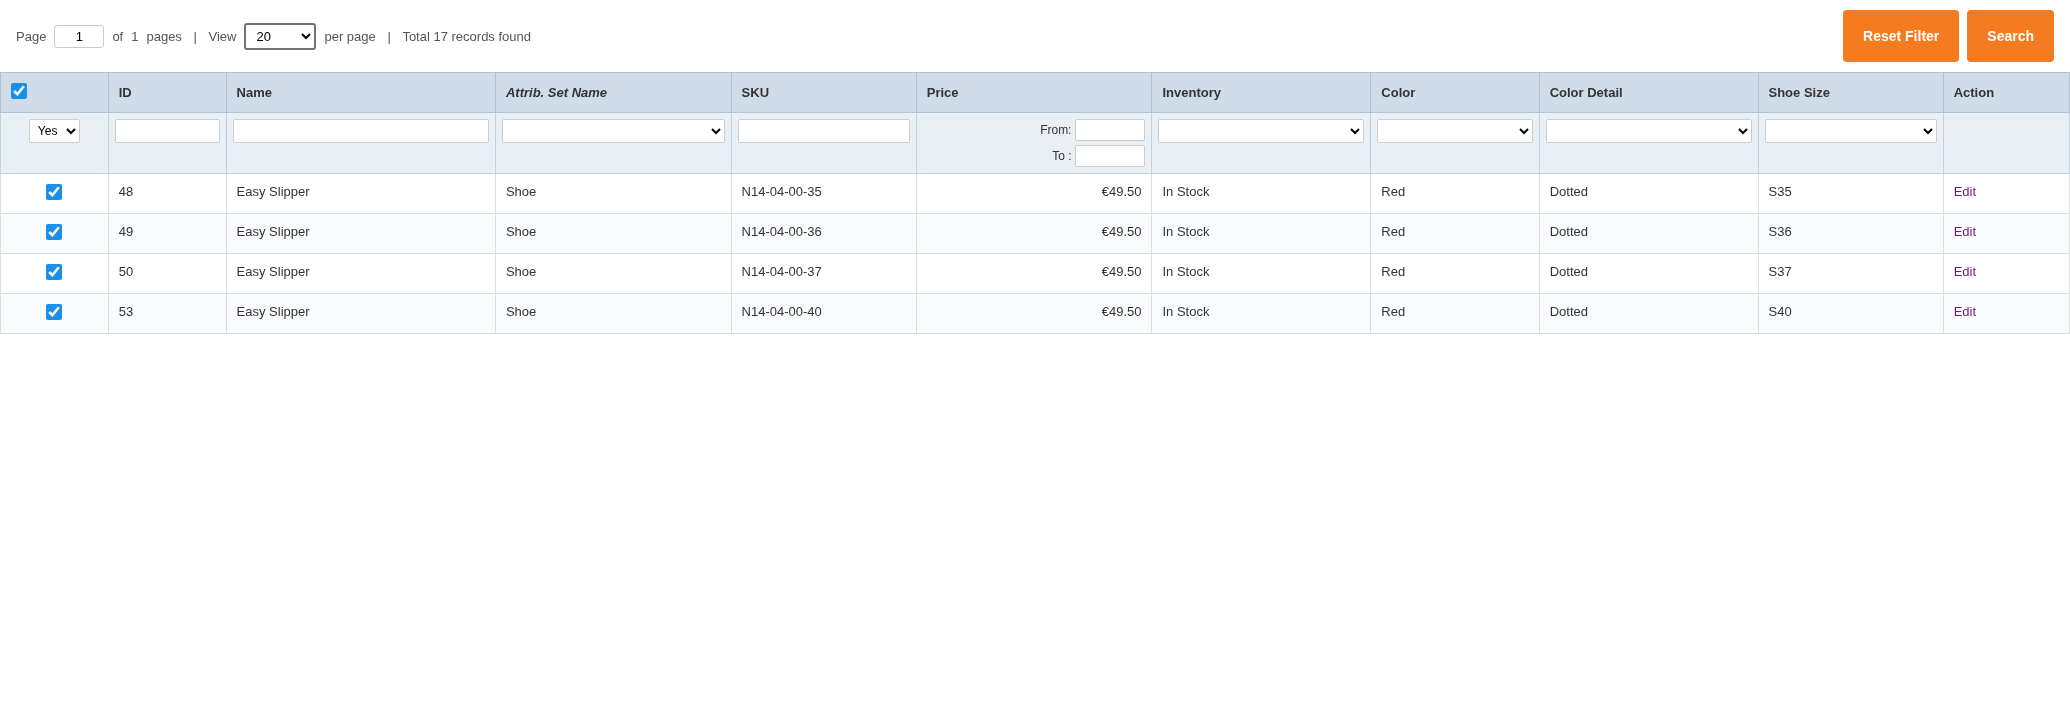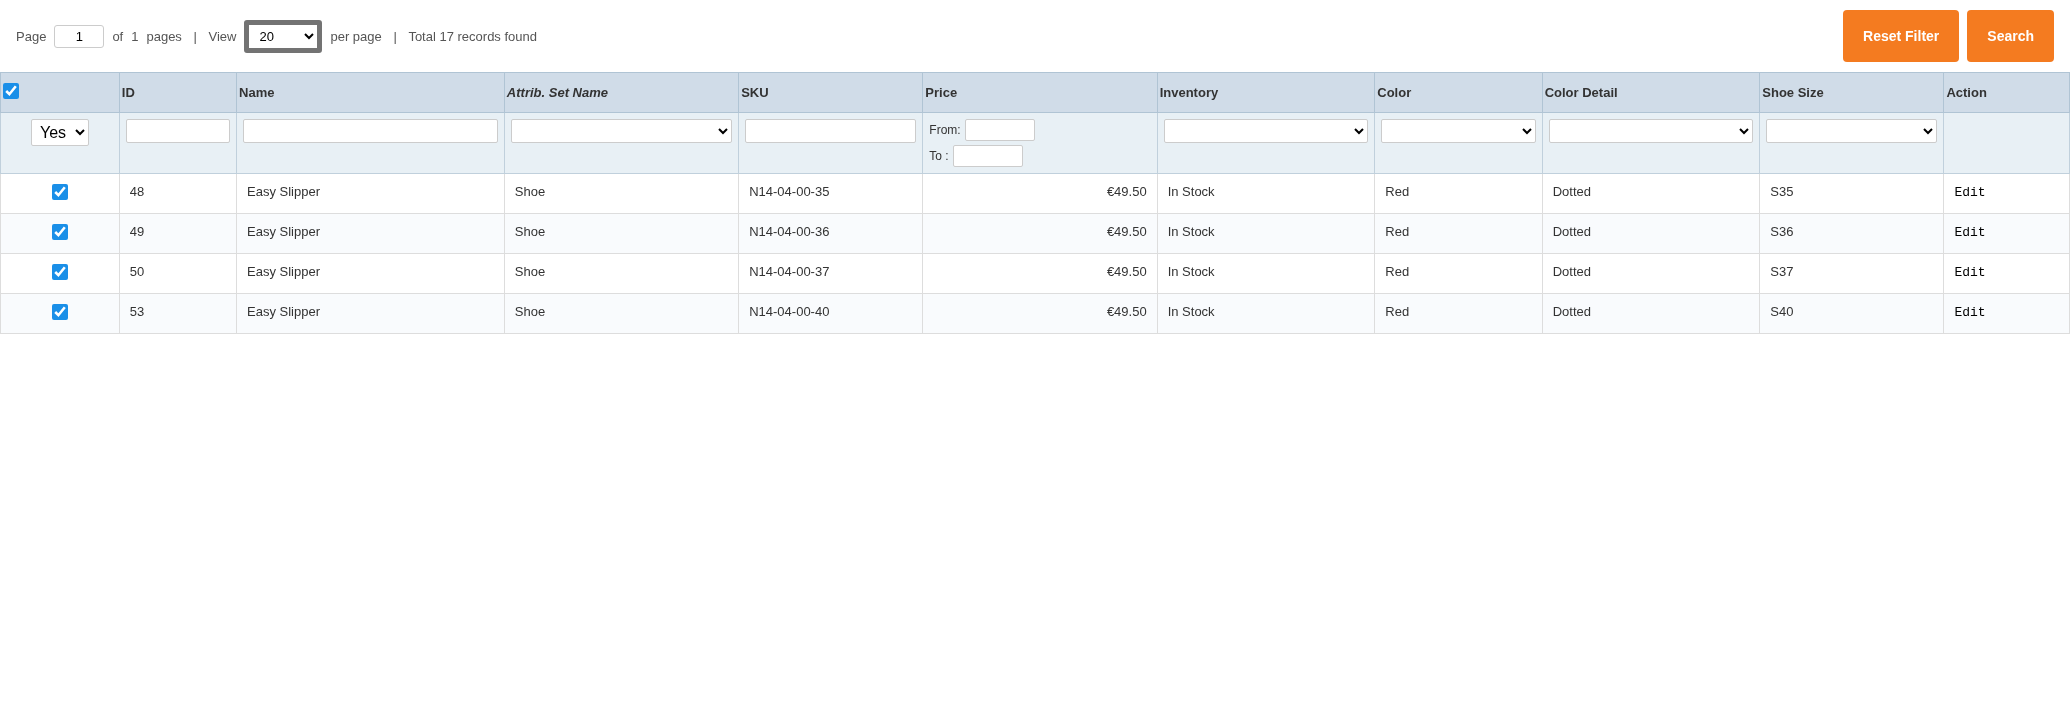--- a/index.html
+++ b/index.html
@@ -29,21 +29,21 @@
     .page-input {
       width: 50px;
       border: 1px solid #ccc;
       padding: 3px 6px;
       border-radius: 3px;
       font-size: 13px;
       text-align: center;
     }
 
     .view-select {
-      border: 5px solid #737373;
+      border: 2px solid #737373;
       padding: 3px 20px 3px 6px;
       border-radius: 3px;
       font-size: 13px;
       background: #fff;
       appearance: auto;
     }
 
     .top-bar-right {
       display: flex;
       gap: 8px;
@@ -61,21 +61,21 @@
     }
 
     table {
       width: 100%;
       border-collapse: collapse;
     }
 
     thead tr.header-row th {
       background: #d0dce8;
       border: 1px solid #b0c4d4;
-      padding: 10px 2px;
+      padding: 10px 10px;
       text-align: left;
       font-weight: bold;
       font-size: 13px;
       color: #333;
       white-space: nowrap;
     }
 
     thead tr.filter-row td {
       background: #e8f0f5;
       border: 1px solid #c0d0dc;
@@ -131,52 +131,52 @@
       border: 1px solid #ccc;
       padding: 4px 4px;
       border-radius: 2px;
       font-size: 12px;
     }
 
     .yes-select {
       border: 1px solid #ccc;
       padding: 3px 4px;
       border-radius: 2px;
-      font-size: 16px;
+      font-size: 12px;
       background: #fff;
     }
 
     .price-filter {
       display: flex;
       flex-direction: column;
       gap: 4px;
+      align-items: flex-end;
     }
 
     .price-row {
       display: flex;
       align-items: center;
       gap: 4px;
       font-size: 12px;
       white-space: nowrap;
     }
 
     .price-row input {
       width: 70px;
       border: 1px solid #ccc;
       padding: 3px 4px;
       border-radius: 2px;
       font-size: 12px;
     }
 
     .edit-link {
-      color: #000000;
+      color: #701a75;
       text-decoration: none;
       font-size: 13px;
       cursor: pointer;
-      font-family: Liberation Mono, monospace;
     }
 
     .price-val {
       text-align: right;
     }
 
     .col-id { width: 70px; }
     .col-name { width: 160px; }
     .col-attrib { width: 140px; font-style: italic; }
     .col-sku { width: 110px; }

